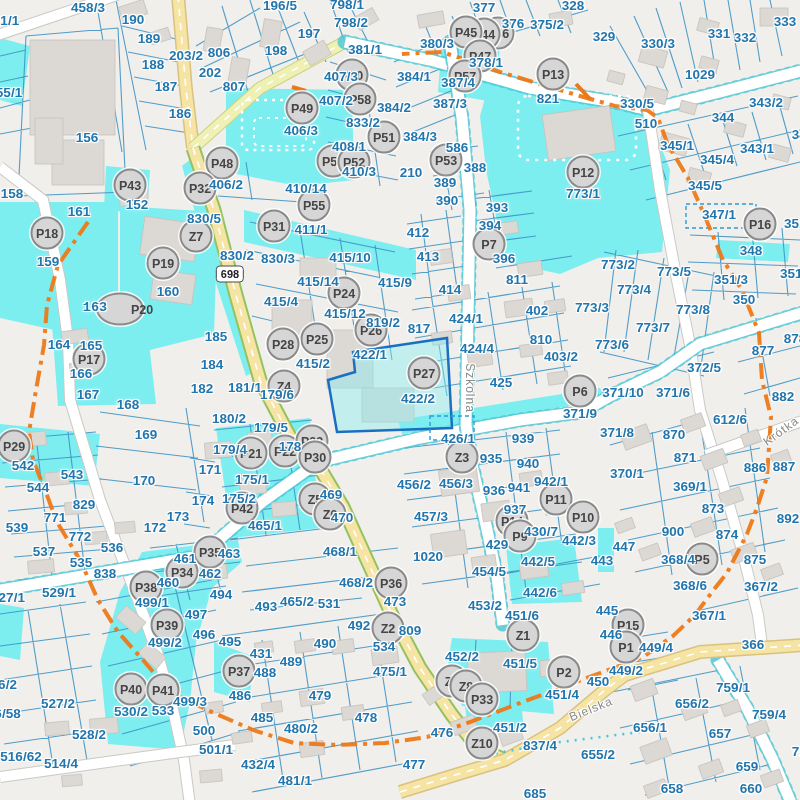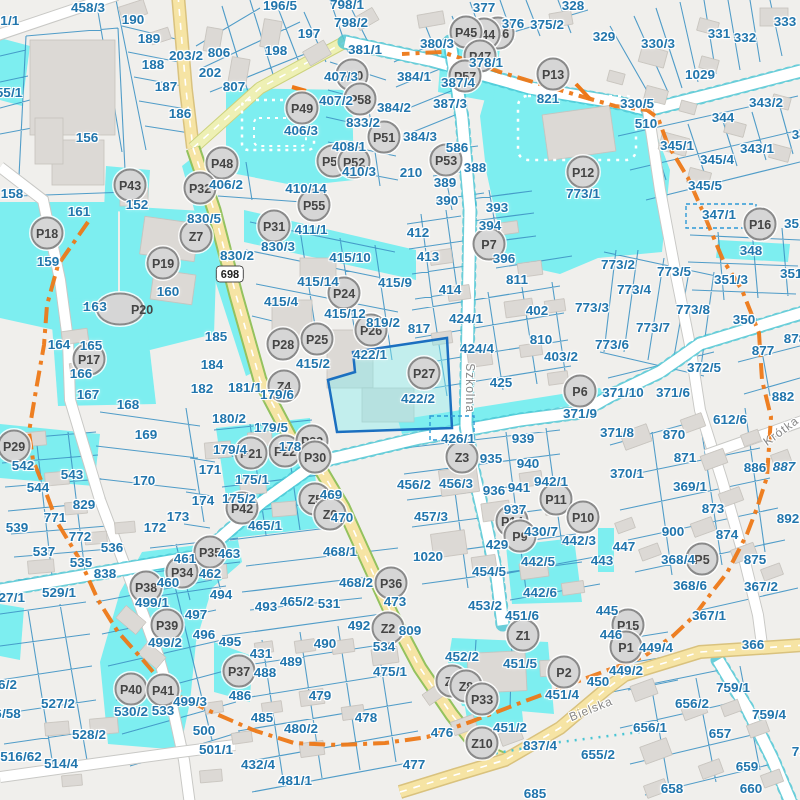--- a/index.html
+++ b/index.html
@@ -301,21 +301,21 @@
       <div class="plabel" style="left: 336px; top: 100px;">407/2</div>
       <div class="plabel" style="left: 363px; top: 122px;">833/2</div>
       <div class="plabel" style="left: 301px; top: 130px;">406/3</div>
       <div class="plabel" style="left: 226px; top: 184px;">406/2</div>
       <div class="plabel" style="left: 349px; top: 146px;">408/1</div>
       <div class="plabel" style="left: 359px; top: 171px;">410/3</div>
       <div class="plabel" style="left: 306px; top: 188px;">410/14</div>
       <div class="plabel" style="left: 311px; top: 229px;">411/1</div>
       <div class="plabel" style="left: 204px; top: 218px;">830/5</div>
       <div class="plabel" style="left: 237px; top: 255px;">830/2</div>
-      <div class="plabel" style="left: 272px; top: 246px; padding-left: 12px;">830/3</div>
+      <div class="plabel" style="left: 272px; top: 258px; padding-left: 12px;">830/3</div>
       <div class="plabel" style="left: 350px; top: 257px;">415/10</div>
       <div class="plabel" style="left: 318px; top: 281px;">415/14</div>
       <div class="plabel" style="left: 281px; top: 301px;">415/4</div>
       <div class="plabel" style="left: 345px; top: 313px;">415/12</div>
       <div class="plabel" style="left: 383px; top: 322px;">819/2</div>
       <div class="plabel" style="left: 313px; top: 363px;">415/2</div>
       <div class="plabel" style="left: 370px; top: 354px;">422/1</div>
       <div class="plabel" style="left: 216px; top: 336px;">185</div>
       <div class="plabel" style="left: 212px; top: 364px;">184</div>
       <div class="plabel" style="left: 245px; top: 387px;">181/1</div>
@@ -372,21 +372,21 @@
       <div class="plabel" style="left: 705px; top: 185px;">345/5</div>
       <div class="plabel" style="left: 803px; top: 134px;">345</div>
       <div class="plabel" style="left: 719px; top: 214px;">347/1</div>
       <div class="plabel" style="left: 751px; top: 250px;">348</div>
       <div class="plabel" style="left: 801px; top: 223px;">351/1</div>
       <div class="plabel" style="left: 618px; top: 264px;">773/2</div>
       <div class="plabel" style="left: 674px; top: 271px;">773/5</div>
       <div class="plabel" style="left: 634px; top: 289px;">773/4</div>
       <div class="plabel" style="left: 731px; top: 279px;">351/3</div>
       <div class="plabel" style="left: 797px; top: 273px;">351/4</div>
-      <div class="plabel" style="left: 744px; top: 299px; margin-top: 20px;">350</div>
+      <div class="plabel" style="left: 744px; top: 299px;">350</div>
       <div class="plabel" style="left: 693px; top: 309px;">773/8</div>
       <div class="plabel" style="left: 653px; top: 327px;">773/7</div>
       <div class="plabel" style="left: 612px; top: 344px;">773/6</div>
       <div class="plabel" style="left: 763px; top: 350px;">877</div>
       <div class="plabel" style="left: 795px; top: 338px;">878</div>
       <div class="plabel" style="left: 704px; top: 367px;">372/5</div>
       <div class="plabel" style="left: 623px; top: 392px;">371/10</div>
       <div class="plabel" style="left: 673px; top: 392px;">371/6</div>
       <div class="plabel" style="left: 783px; top: 396px;">882</div>
       <div class="plabel" style="left: 128px; top: 404px;">168</div>
@@ -448,21 +448,21 @@
       <div class="plabel" style="left: 538px; top: 561px;">442/5</div>
       <div class="plabel" style="left: 540px; top: 592px;">442/6</div>
       <div class="plabel" style="left: 730px; top: 419px;">612/6</div>
       <div class="plabel" style="left: 617px; top: 432px;">371/8</div>
       <div class="plabel" style="left: 674px; top: 434px;">870</div>
       <div class="plabel" style="left: 685px; top: 457px;">871</div>
       <div class="plabel" style="left: 627px; top: 473px;">370/1</div>
       <div class="plabel" style="left: 690px; top: 486px;">369/1</div>
       <div class="plabel" style="left: 713px; top: 508px;">873</div>
       <div class="plabel" style="left: 755px; top: 467px;">886</div>
-      <div class="plabel" style="left: 784px; top: 466px; font-style: italic;">887</div>
+      <div class="plabel" style="left: 784px; top: 466px;">887</div>
       <div class="plabel" style="left: 788px; top: 518px;">892</div>
       <div class="plabel" style="left: 673px; top: 531px;">900</div>
       <div class="plabel" style="left: 727px; top: 534px;">874</div>
       <div class="plabel" style="left: 624px; top: 546px;">447</div>
       <div class="plabel" style="left: 678px; top: 559px;">368/4</div>
       <div class="plabel" style="left: 743px; top: 559px; padding-left: 24px;">875</div>
       <div class="plabel" style="left: 690px; top: 585px;">368/6</div>
       <div class="plabel" style="left: 761px; top: 586px;">367/2</div>
       <div class="plabel" style="left: 602px; top: 560px;">443</div>
       <div class="plabel" style="left: 152px; top: 602px;">499/1</div>

